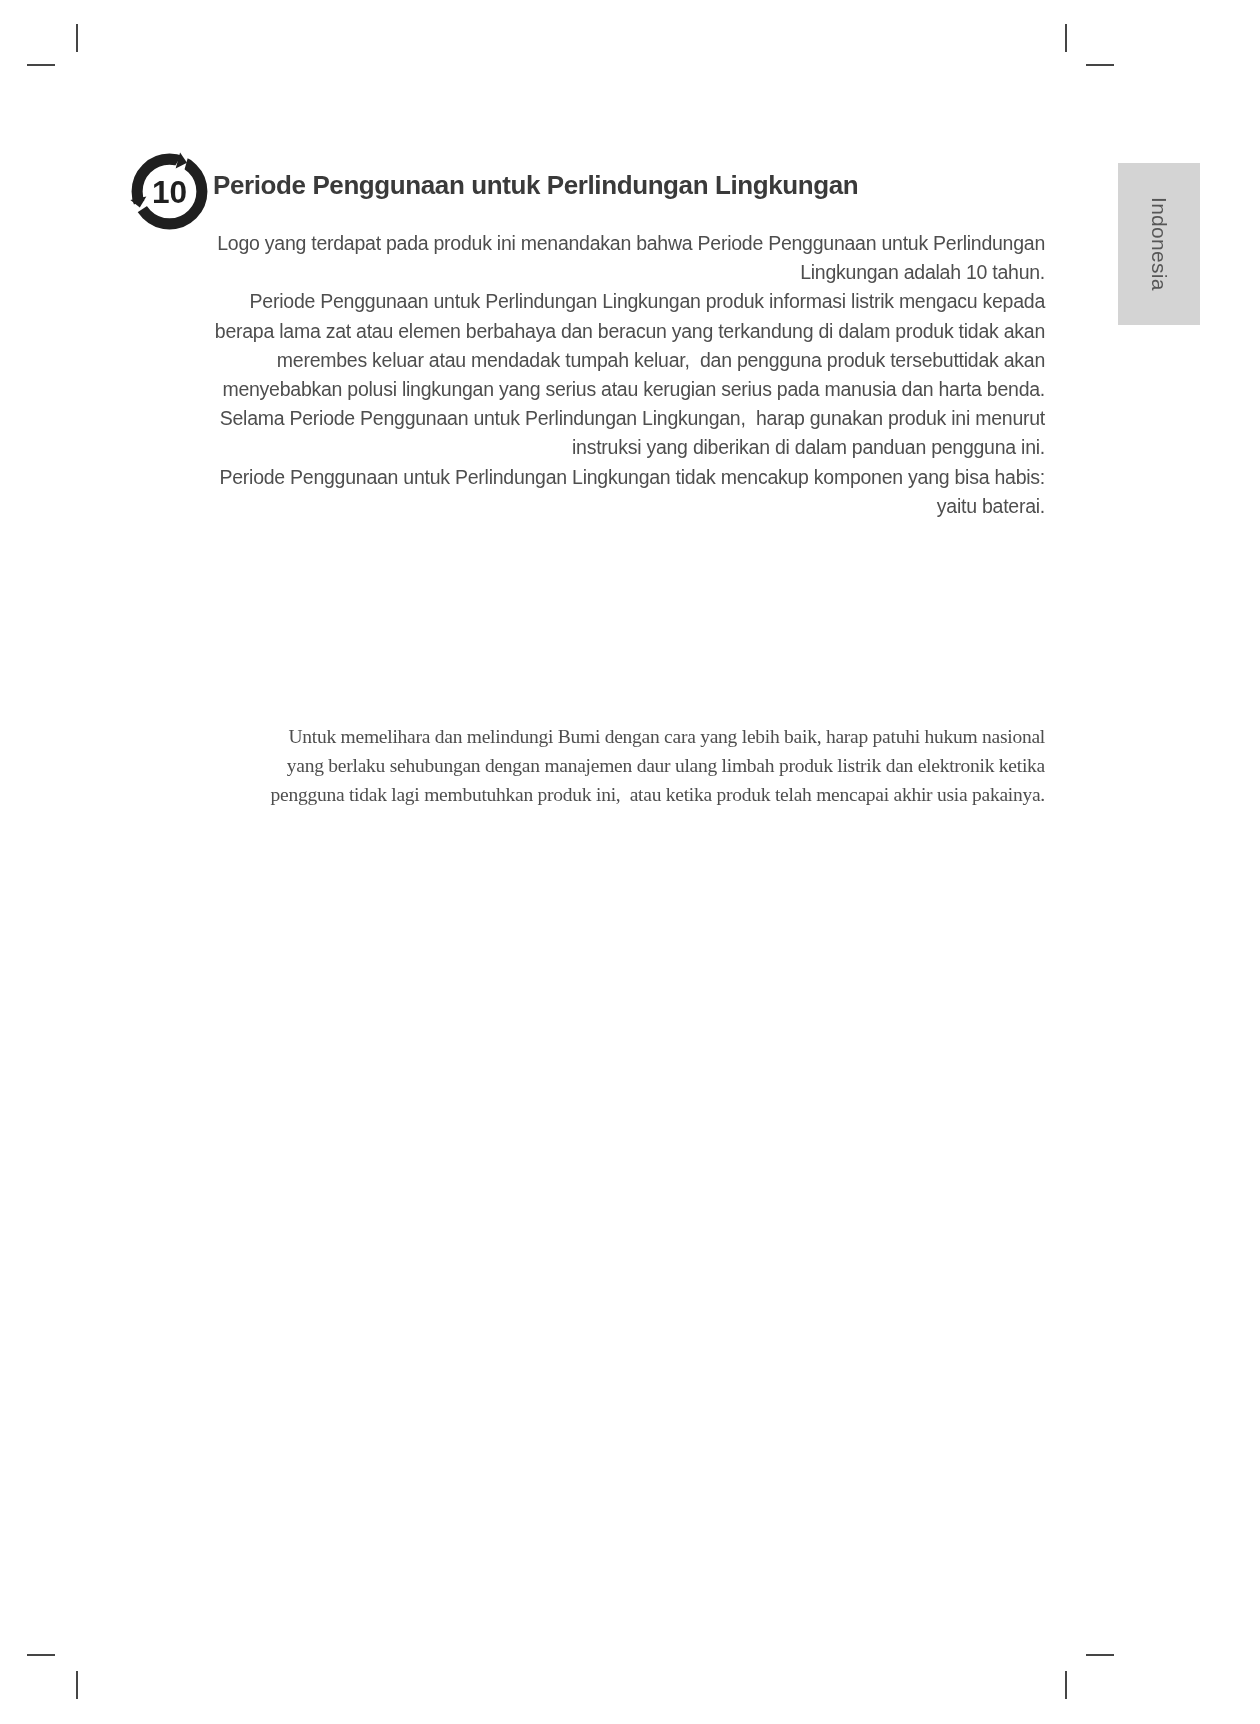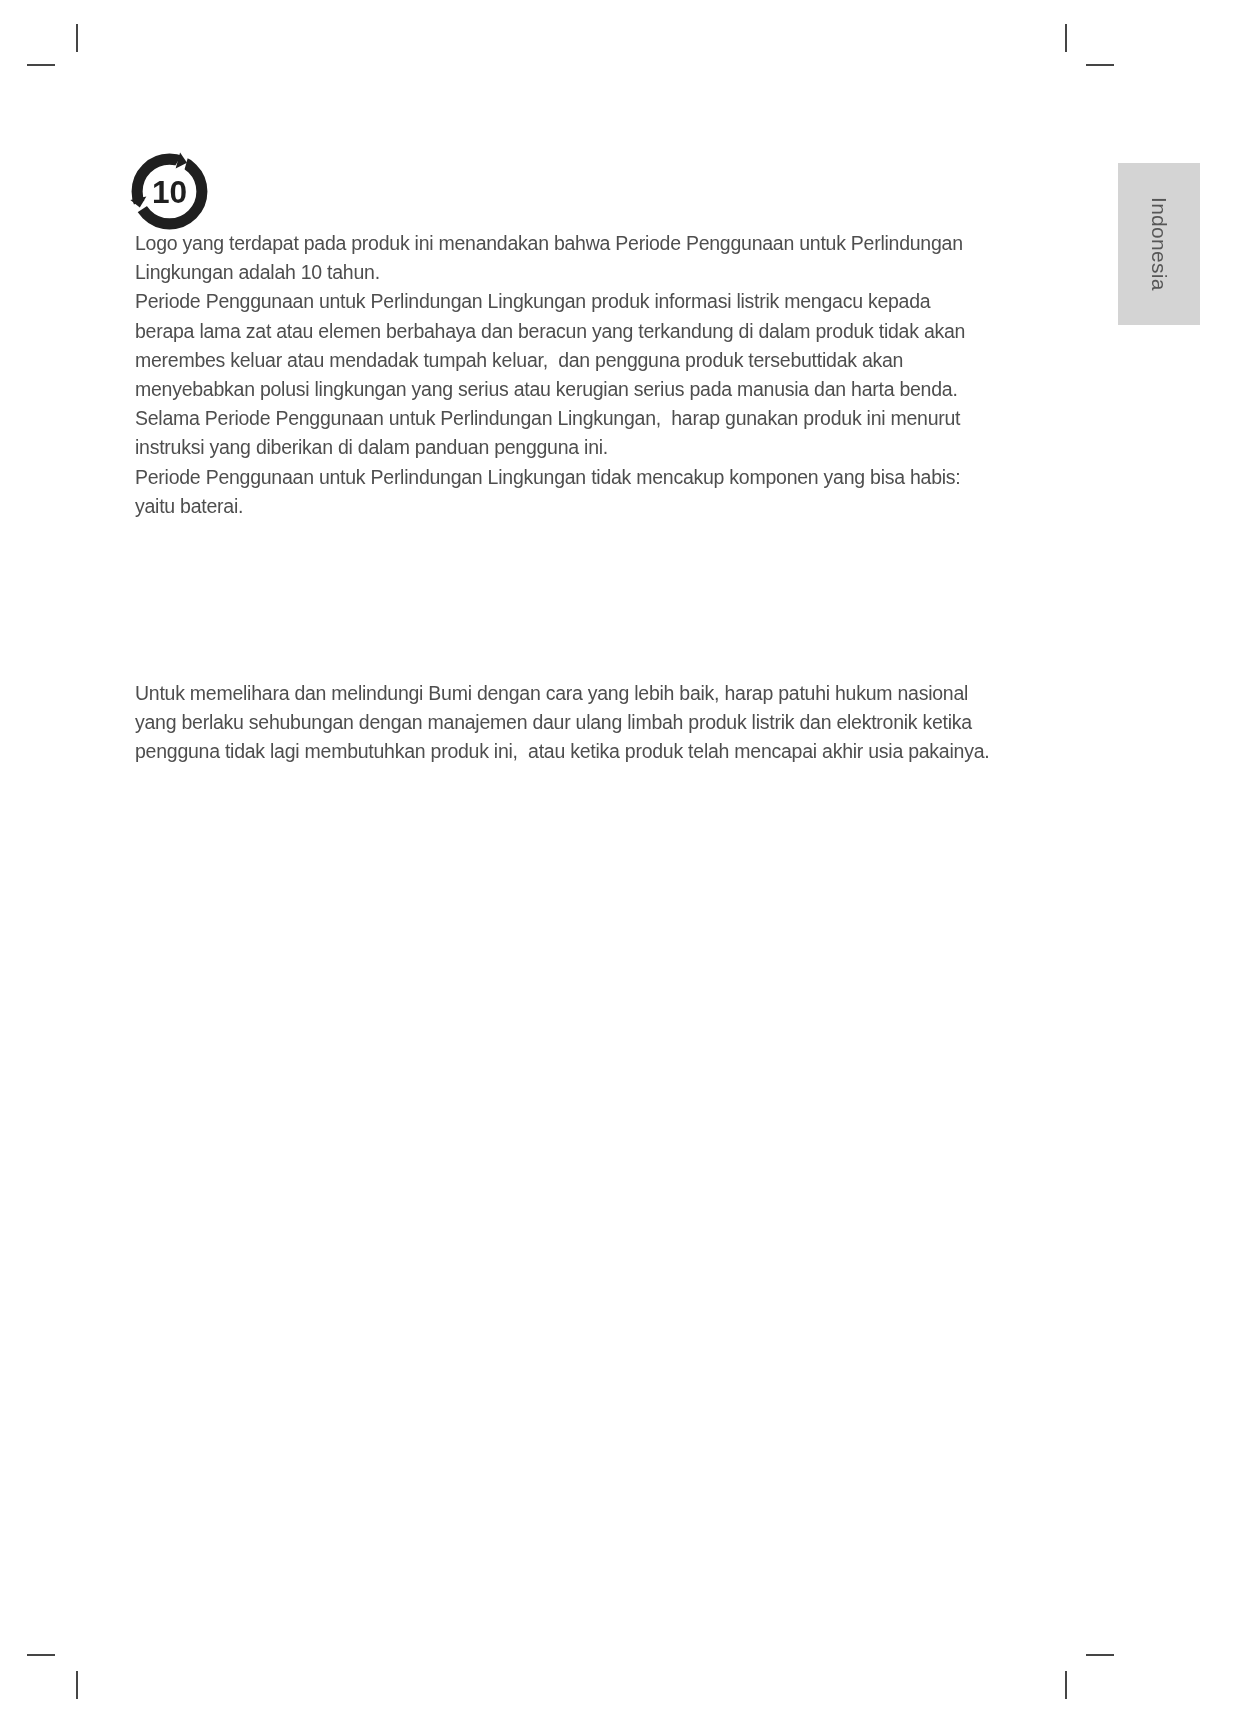--- a/index.html
+++ b/index.html
@@ -28,29 +28,29 @@
   .logo svg{width:100%;height:100%;display:block;overflow:visible;}
 
   .h1{
     position:absolute;left:213px;top:170px;
     font-size:26px;font-weight:bold;color:#3a3a3a;
     letter-spacing:-0.4px;white-space:pre-wrap;
   }
   .body-text{
     position:absolute;left:135px;width:910px;
     font-size:19.5px;line-height:29.2px;color:#4e4e4e;
-    letter-spacing:-0.25px;white-space:pre-wrap;
+    letter-spacing:-0.25px;white-space:pre-wrap;text-align:right;
   }
   .p1{top:229px;}
   .h2{
     position:absolute;left:135px;top:595px;width:920px;
     font-size:26.5px;line-height:45px;font-weight:bold;color:#383838;
     letter-spacing:-0.5px;white-space:pre-wrap;
   }
-  .p2{top:679px;}
+  .p2{top:722px;font-family:Liberation Serif, serif;}
 
   
   .lang-tab{
     position:absolute;left:1118px;top:163px;width:82px;height:162px;
     background:#d4d4d4;
     display:flex;align-items:center;justify-content:center;
   }
   .lang-tab .label{
     writing-mode:vertical-rl;
     font-size:21px;color:#565656;letter-spacing:0.3px;
@@ -76,20 +76,21 @@
 
       <path d="M 73.5 16.4 A 41 41 0 0 1 64 11.5" fill="none" stroke="#ffffff" stroke-width="20" transform="rotate(-4 50 50)"></path>
       <path d="M 11.5 64 A 41 41 0 0 0 15.6 72.3" fill="none" stroke="#ffffff" stroke-width="20"></path>
 
       <polygon points="72.2,13.5 63.4,0.5 57.8,21" fill="#1f1f1f"></polygon>
       <polygon points="12.4,70.2 0.5,60.8 20.7,56.2" fill="#1f1f1f"></polygon>
       <text x="50" y="64" text-anchor="middle" font-size="40" font-weight="bold" font-family="Liberation Sans, sans-serif" fill="#1f1f1f">10</text>
     </svg>
   </div>
 
+  <div class="h1">Periode Penggunaan untuk Perlindungan Lingkungan</div>
   <div class="body-text p1">Logo yang terdapat pada produk ini menandakan bahwa Periode Penggunaan untuk Perlindungan
 Lingkungan adalah 10 tahun.
 Periode Penggunaan untuk Perlindungan Lingkungan produk informasi listrik mengacu kepada
 berapa lama zat atau elemen berbahaya dan beracun yang terkandung di dalam produk tidak akan
 merembes keluar atau mendadak tumpah keluar,  dan pengguna produk tersebuttidak akan
 menyebabkan polusi lingkungan yang serius atau kerugian serius pada manusia dan harta benda.
 Selama Periode Penggunaan untuk Perlindungan Lingkungan,  harap gunakan produk ini menurut
 instruksi yang diberikan di dalam panduan pengguna ini.
 Periode Penggunaan untuk Perlindungan Lingkungan tidak mencakup komponen yang bisa habis:
 yaitu baterai.</div>

